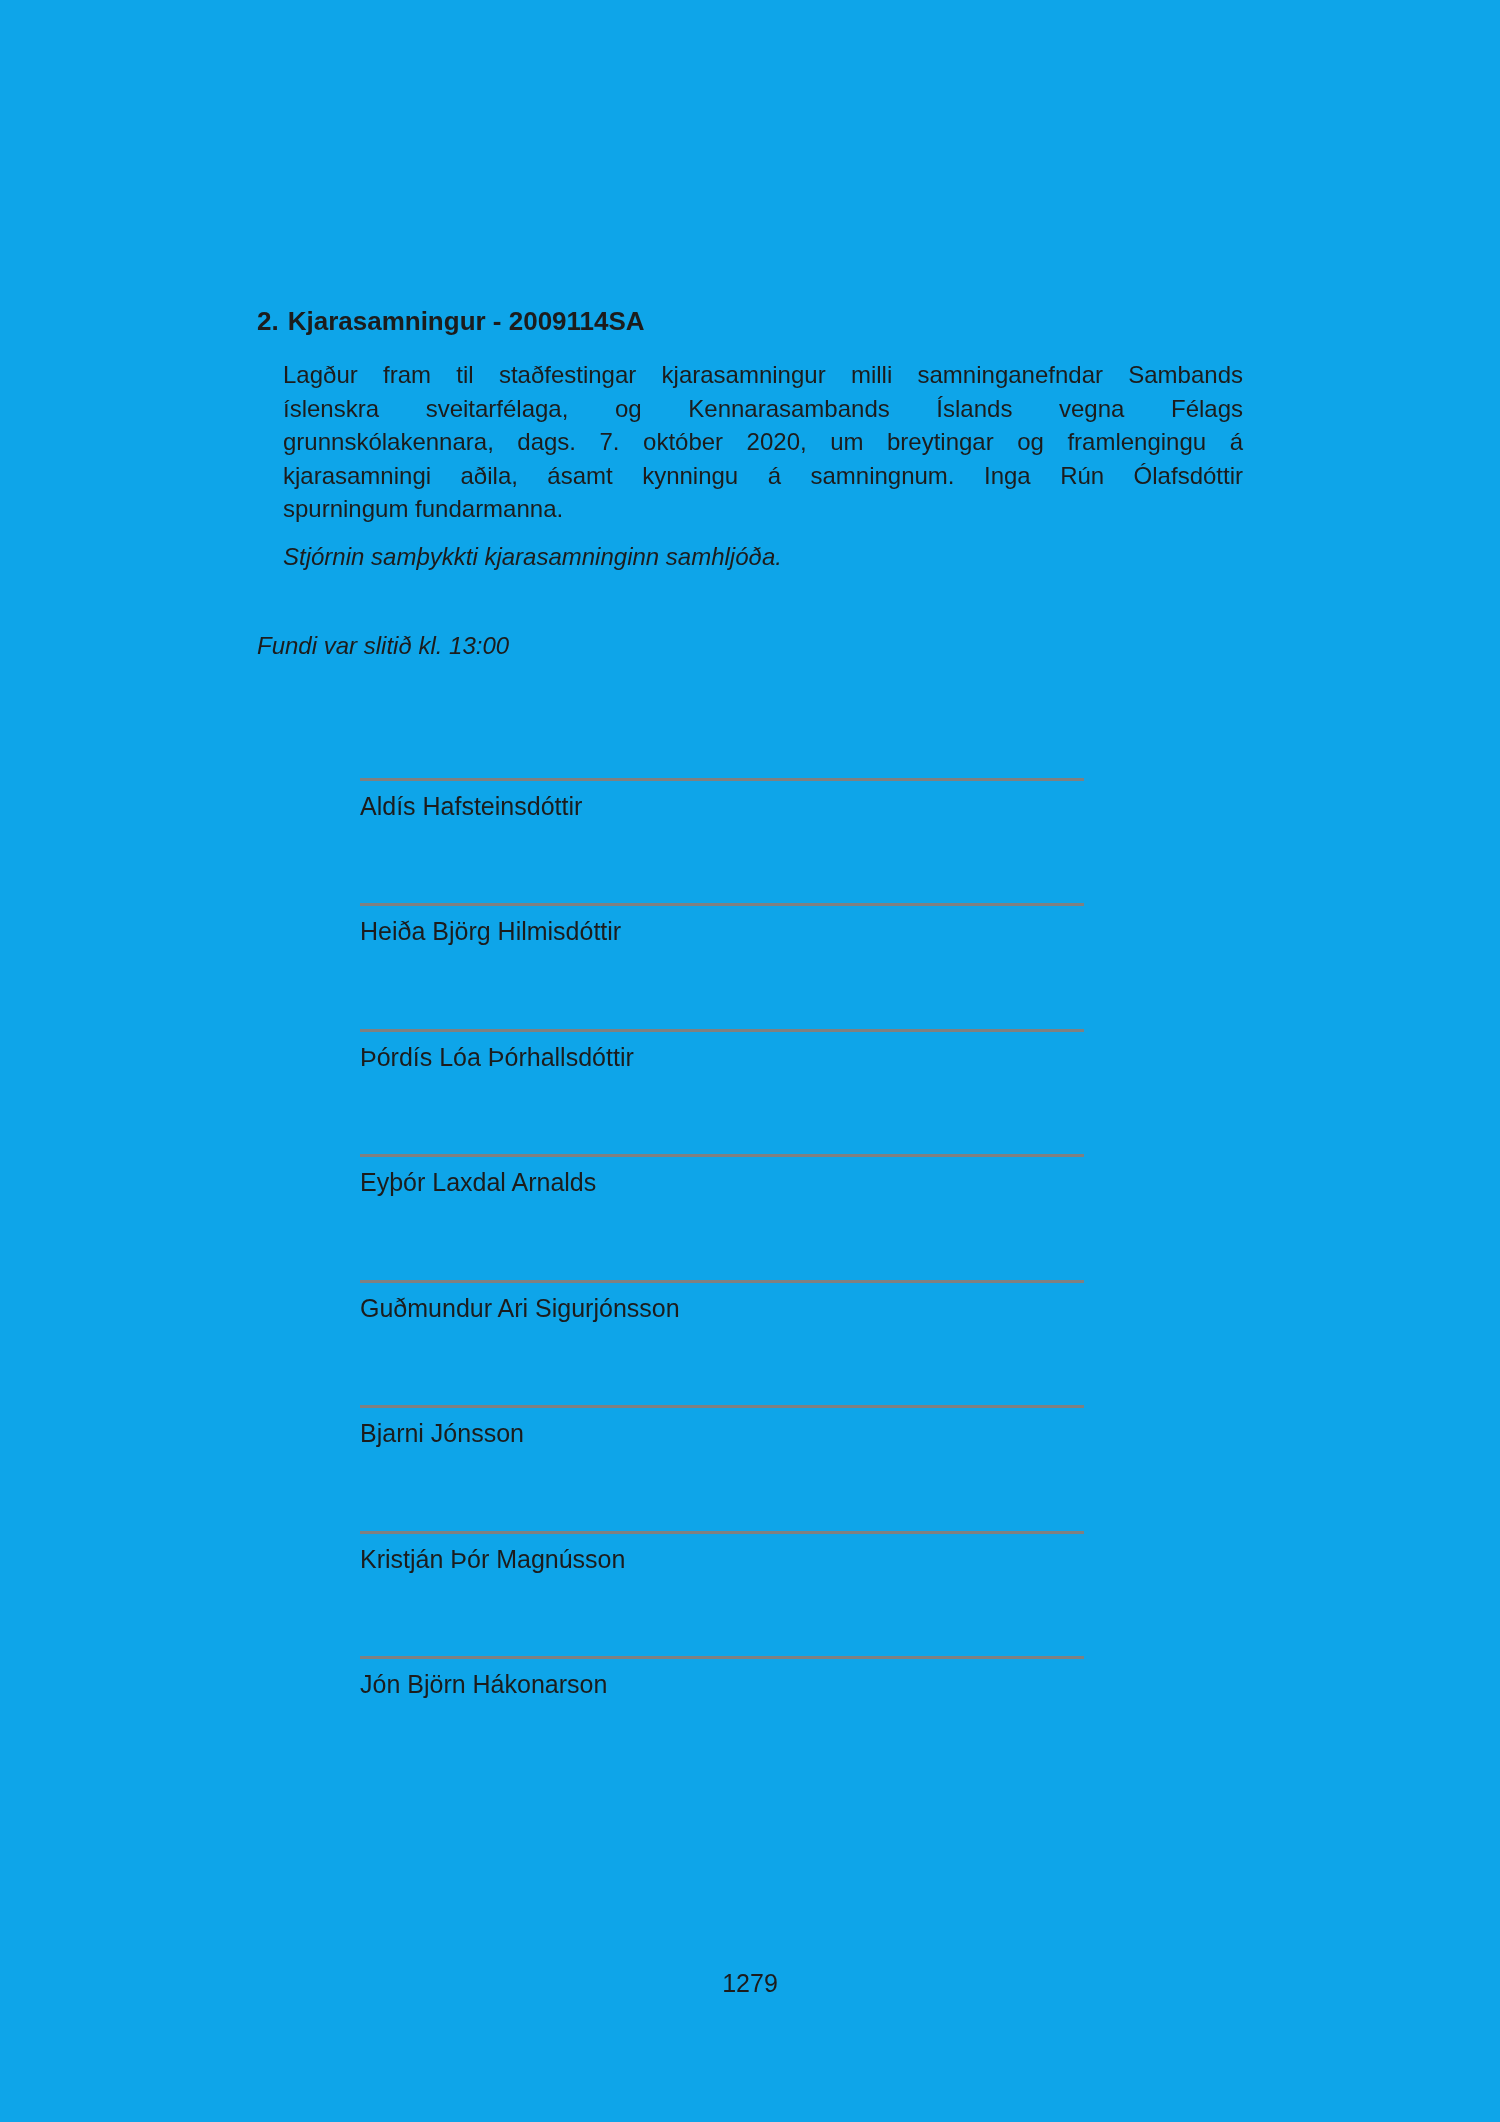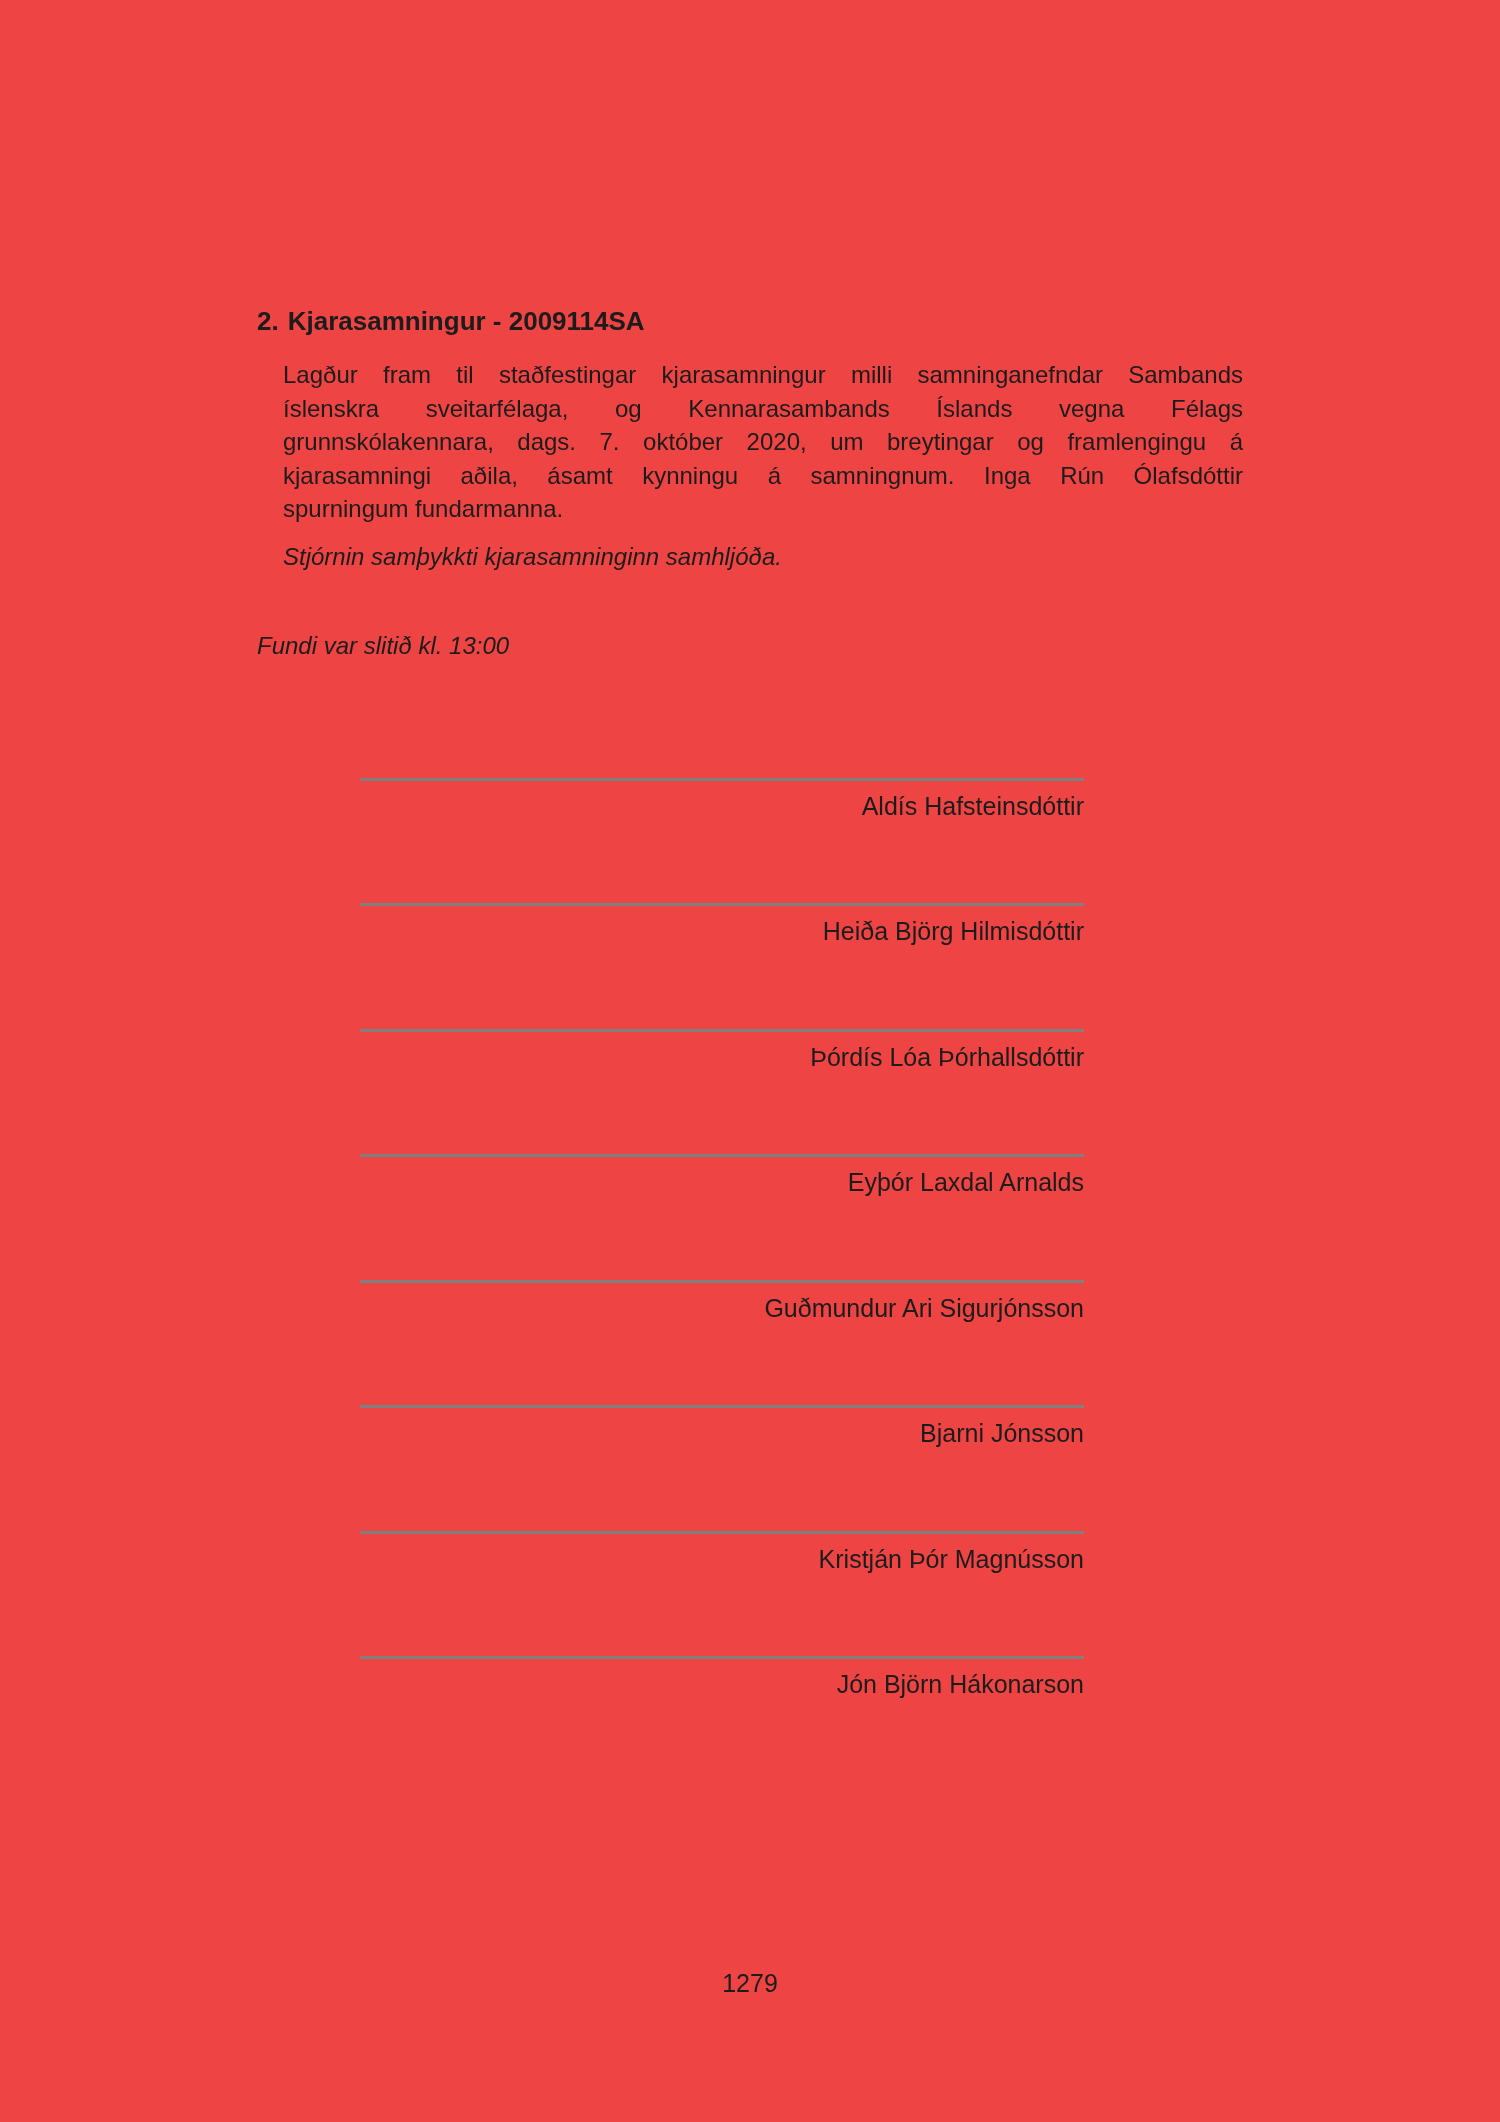--- a/index.html
+++ b/index.html
@@ -4,21 +4,21 @@
 <style>
   html, body {
     margin: 0;
     padding: 0;
     background: #ffffff;
   }
   .page {
     position: relative;
     width: 1500px;
     height: 2122px;
-    background: #ef4444;
+    background: #0ea5e9;
     font-family: "Liberation Sans", sans-serif;
     color: #1c1c1c;
     overflow: hidden;
   }
   .heading {
     position: absolute;
     left: 257px;
     top: 306px;
     font-size: 26px;
     font-weight: bold;
@@ -54,21 +54,21 @@
     left: 257px;
     top: 632px;
     font-size: 24px;
     white-space: nowrap;
     font-style: italic;
   }
   .sig {
     position: absolute;
     left: 360px;
     width: 724px;
-    text-align: right;
+    text-align: left;
   }
   .sig-line {
     height: 3px;
     background: #808080;
   }
   .sig-name {
     margin-top: 11px;
     font-size: 25px;
   }
   .page-number {

